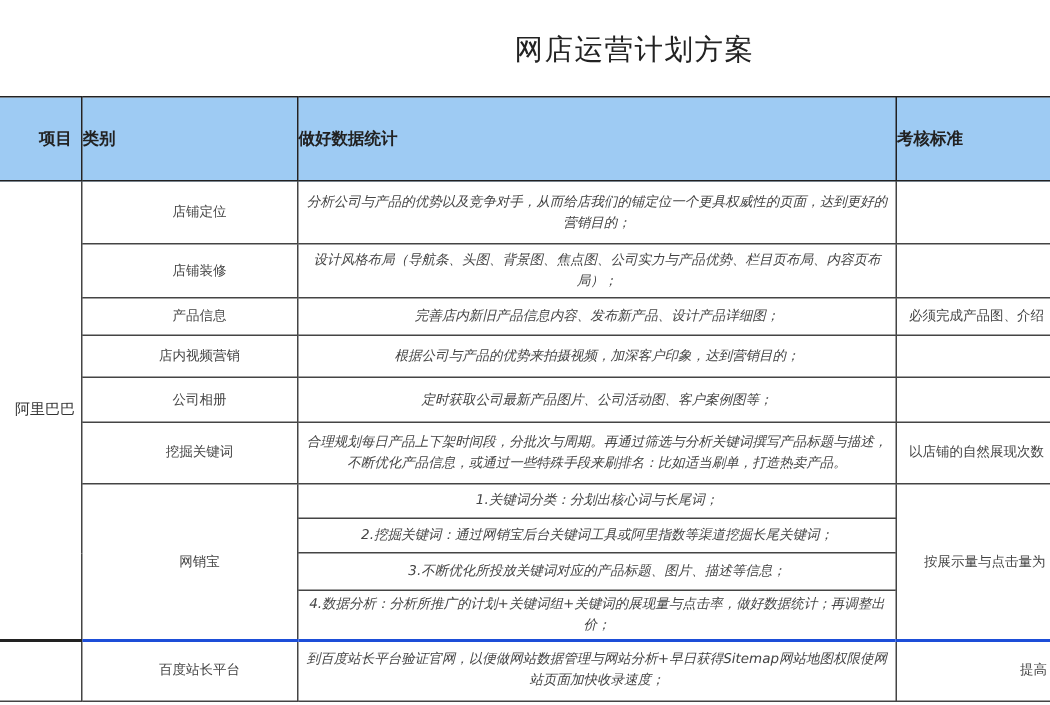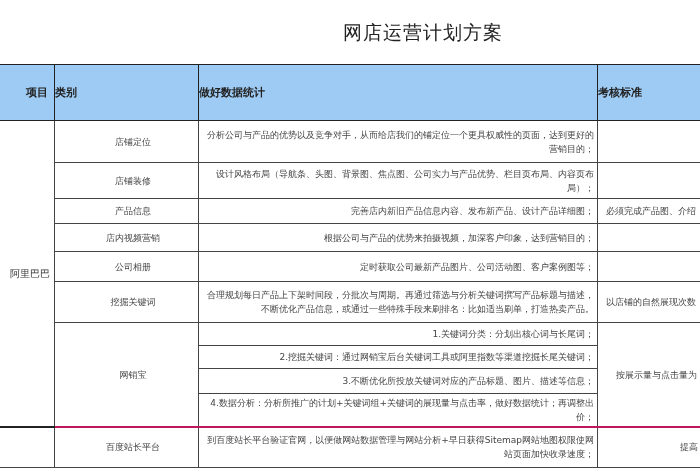--- a/index.html
+++ b/index.html
@@ -26,25 +26,25 @@
   th {
     background: #9ecbf3; height: 56px; font-size: 11px; font-weight: bold;
     color: #222; border: 1px solid #222; text-align: left;
   }
   td {
     border: 1px solid #444; font-size: 9px; color: #444; vertical-align: middle;
     line-height: 14px;
     padding-left: 13px;
   }
   td.cat { text-align: center; }
-  td.content { padding: 2px 3px; text-align: right; }
+  td.content { padding: 2px 3px; text-align: center; font-style: italic; }
   td.std { text-align: center; white-space: nowrap; overflow: hidden; }
   td.proj { text-align: center; font-size: 10px; color: #333; border-left: none; }
   td.std-left { text-align: left; padding-left: 8px; white-space: nowrap; overflow: hidden; }
-  .thick-bottom { border-bottom: 2px solid #be185d; margin-top: 16px; }
+  .thick-bottom { border-bottom: 2px solid #1d4ed8; margin-top: 16px; }
 </style>
 </head>
 <body>
 
 <div class="page">
   <div class="title">网店运营计划方案</div>
 
   <table>
     <colgroup>
         <col class="c1">

